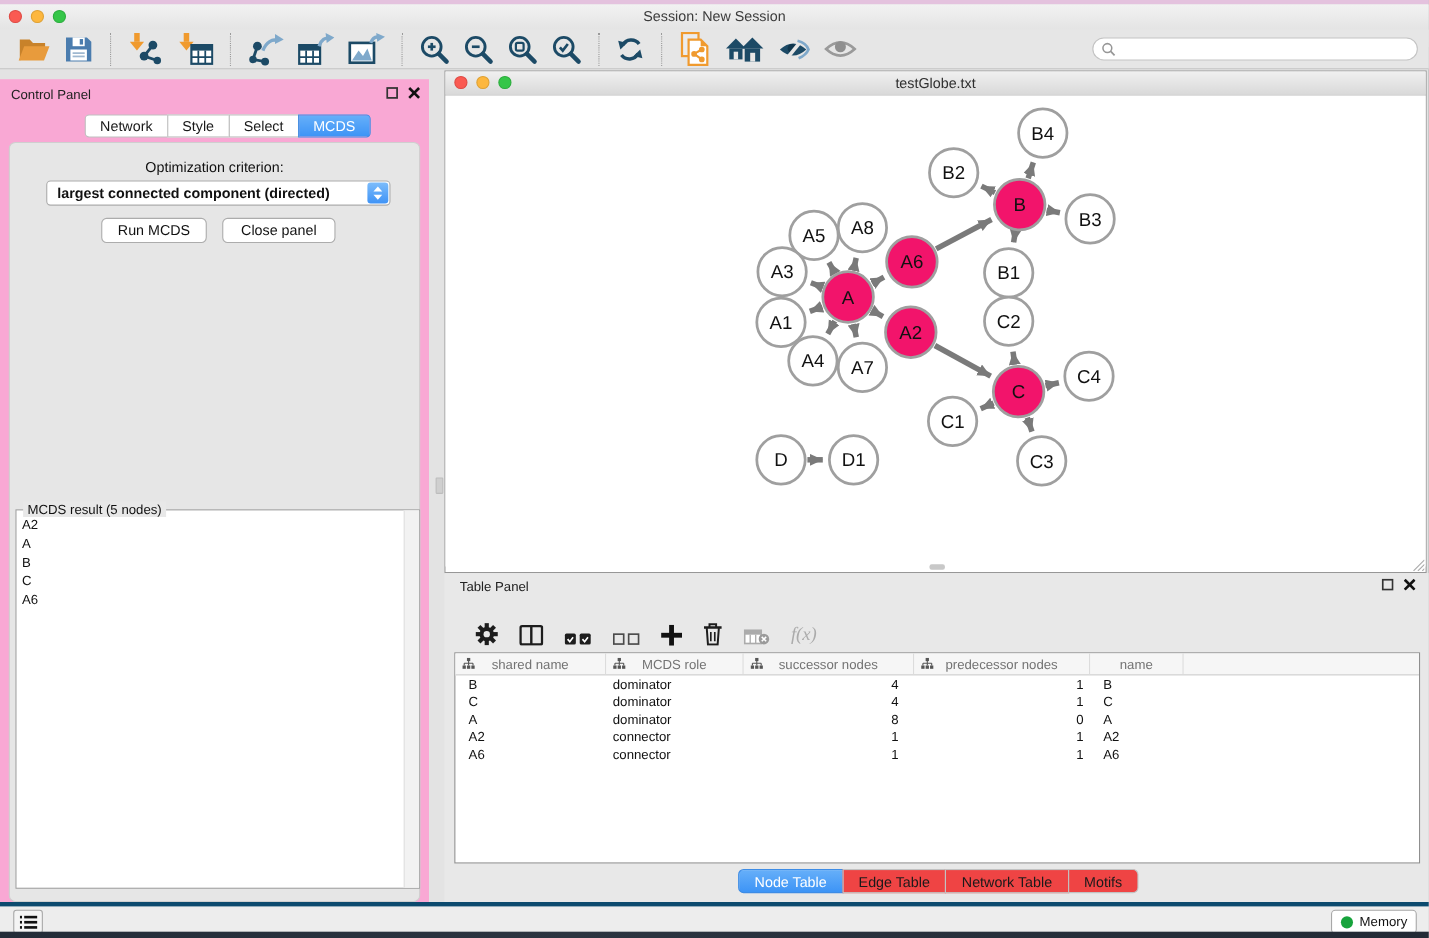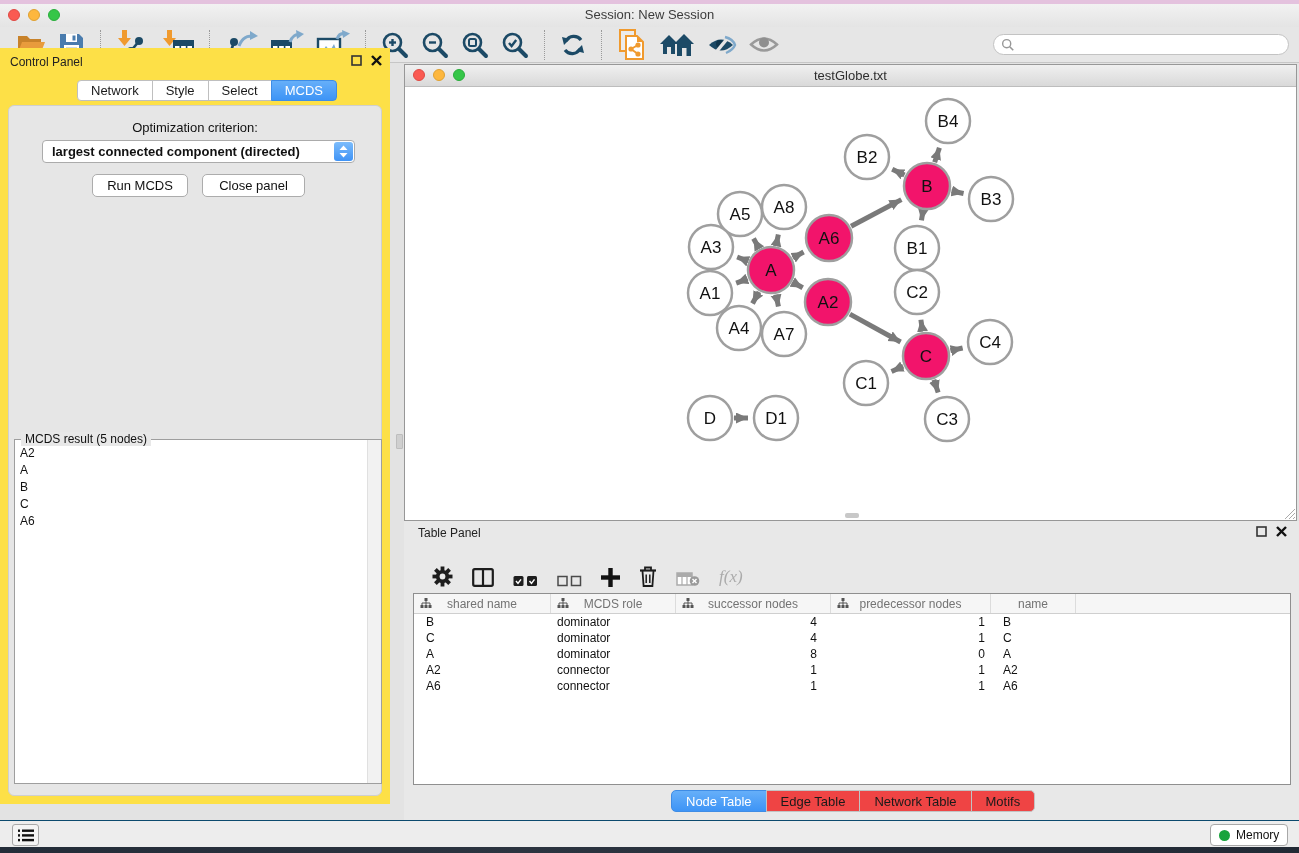--- a/index.html
+++ b/index.html
@@ -22,21 +22,21 @@
   .toolbar { position:absolute; left:0; top:27px; width:100%; height:36px;
     background:#E6E6E6; border-bottom:1px solid #C6C6C6; display:flex; align-items:center; padding-left:10px; }
   .tbtn { background:none; border:none; padding:0 6px; height:34px; display:flex; align-items:center; justify-content:center; }
   .tsep { width:0; height:30px; border-left:1px dotted #9a9a9a; margin:0 9px; }
   .searchwrap { margin-left:auto; margin-right:10px; position:relative; }
   .searchwrap input { width:296px; height:21px; border:1px solid #C3C3C3; border-radius:11px;
     background:#fff; padding:0 8px 0 24px; font-size:12px; outline:none; }
   .searchwrap svg { position:absolute; left:8px; top:4px; }
 
   
-  .cpanel { position:absolute; left:0; top:48px; width:390px; height:756px; background:#fde047; }
+  .cpanel { position:absolute; left:0; top:72px; width:390px; height:756px; background:#f9a8d4; }
   .panel-head { position:absolute; left:10px; top:7px; font-size:12px; color:#222; }
   .panel-btns { position:absolute; right:8px; top:7px; display:flex; gap:9px; align-items:center; }
   .cp-tabs { position:absolute; left:78px; top:32px; display:flex; }
   .cp-tab { height:21px; padding:0 13px; background:#fff; border:1px solid #BFBFBF; margin-left:-1px;
     font-size:13px; color:#1a1a1a; display:flex; align-items:center; }
   .cp-tab:first-child { border-radius:4px 0 0 4px; }
   .cp-tab:last-child { border-radius:0 4px 4px 0; }
   .cp-tab.active { background:linear-gradient(#66AFF9,#3D94F6); border-color:#3E8CE5; color:#fff; }
   .cp-box { position:absolute; left:8px; top:57px; width:374px; height:691px;
     background:#E6E6E6; border:1px solid #CFCFCF; border-radius:6px; }
@@ -91,21 +91,21 @@
   .c-right2 { justify-content:flex-end; padding-right:6px; }
   .tp-tabs { position:absolute; left:268px; top:269px; display:flex; }
   .tp-tab { height:22px; padding:0 14px; background:#ef4444; border:1px solid #C2C2C2; margin-left:-1px;
     font-size:13px; color:#1a1a1a; display:flex; align-items:center; }
   .tp-tab:first-child { border-radius:5px 0 0 5px; }
   .tp-tab:last-child { border-radius:0 5px 5px 0; }
   .tp-tab.active { background:linear-gradient(#66AFF9,#3D94F6); border-color:#3E8CE5; color:#fff; }
 
   
   .statusbar { position:absolute; left:0; top:820px; width:100%; height:27px;
-    background:#EDEDED; border-top:1px solid #0c4a6e; }
+    background:#EDEDED; border-top:4px solid #0c4a6e; }
   .list-btn { position:absolute; left:12px; top:3px; width:27px; height:22px; background:#F4F4F4;
     border:1px solid #A8A8A8; border-radius:3px; display:flex; align-items:center; justify-content:center; }
   .mem-btn { position:absolute; right:11px; top:3px; height:22px; width:78px; background:#fff;
     border:1px solid #A8A8A8; border-radius:4px; display:flex; align-items:center; gap:6px;
     padding-left:8px; font-size:12px; color:#111; }
   .mem-dot { width:11px; height:11px; border-radius:50%; background:#17A33C; }
   .wall-bottom { position:absolute; left:0; top:847px; width:100%; height:6px;
     background:linear-gradient(90deg,#232C38,#2C3440 40%,#222A35); }
 </style>
 </head>

